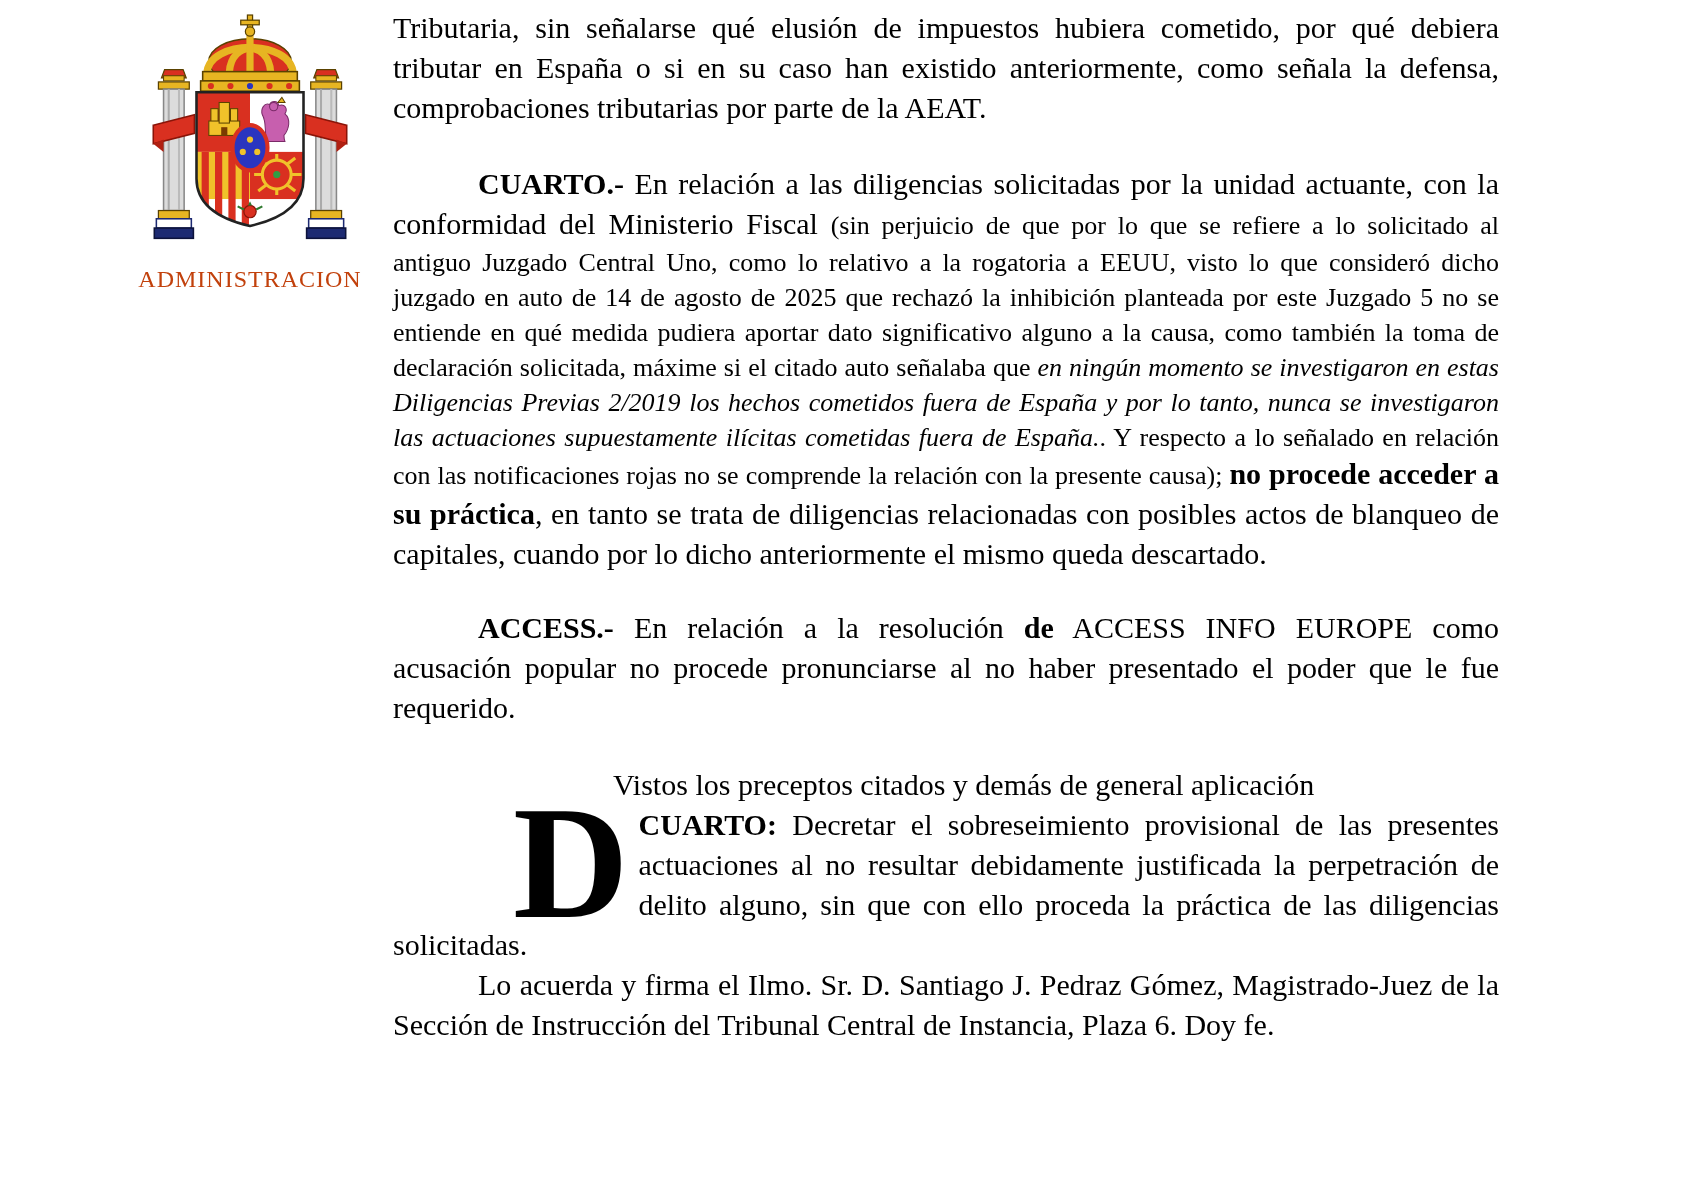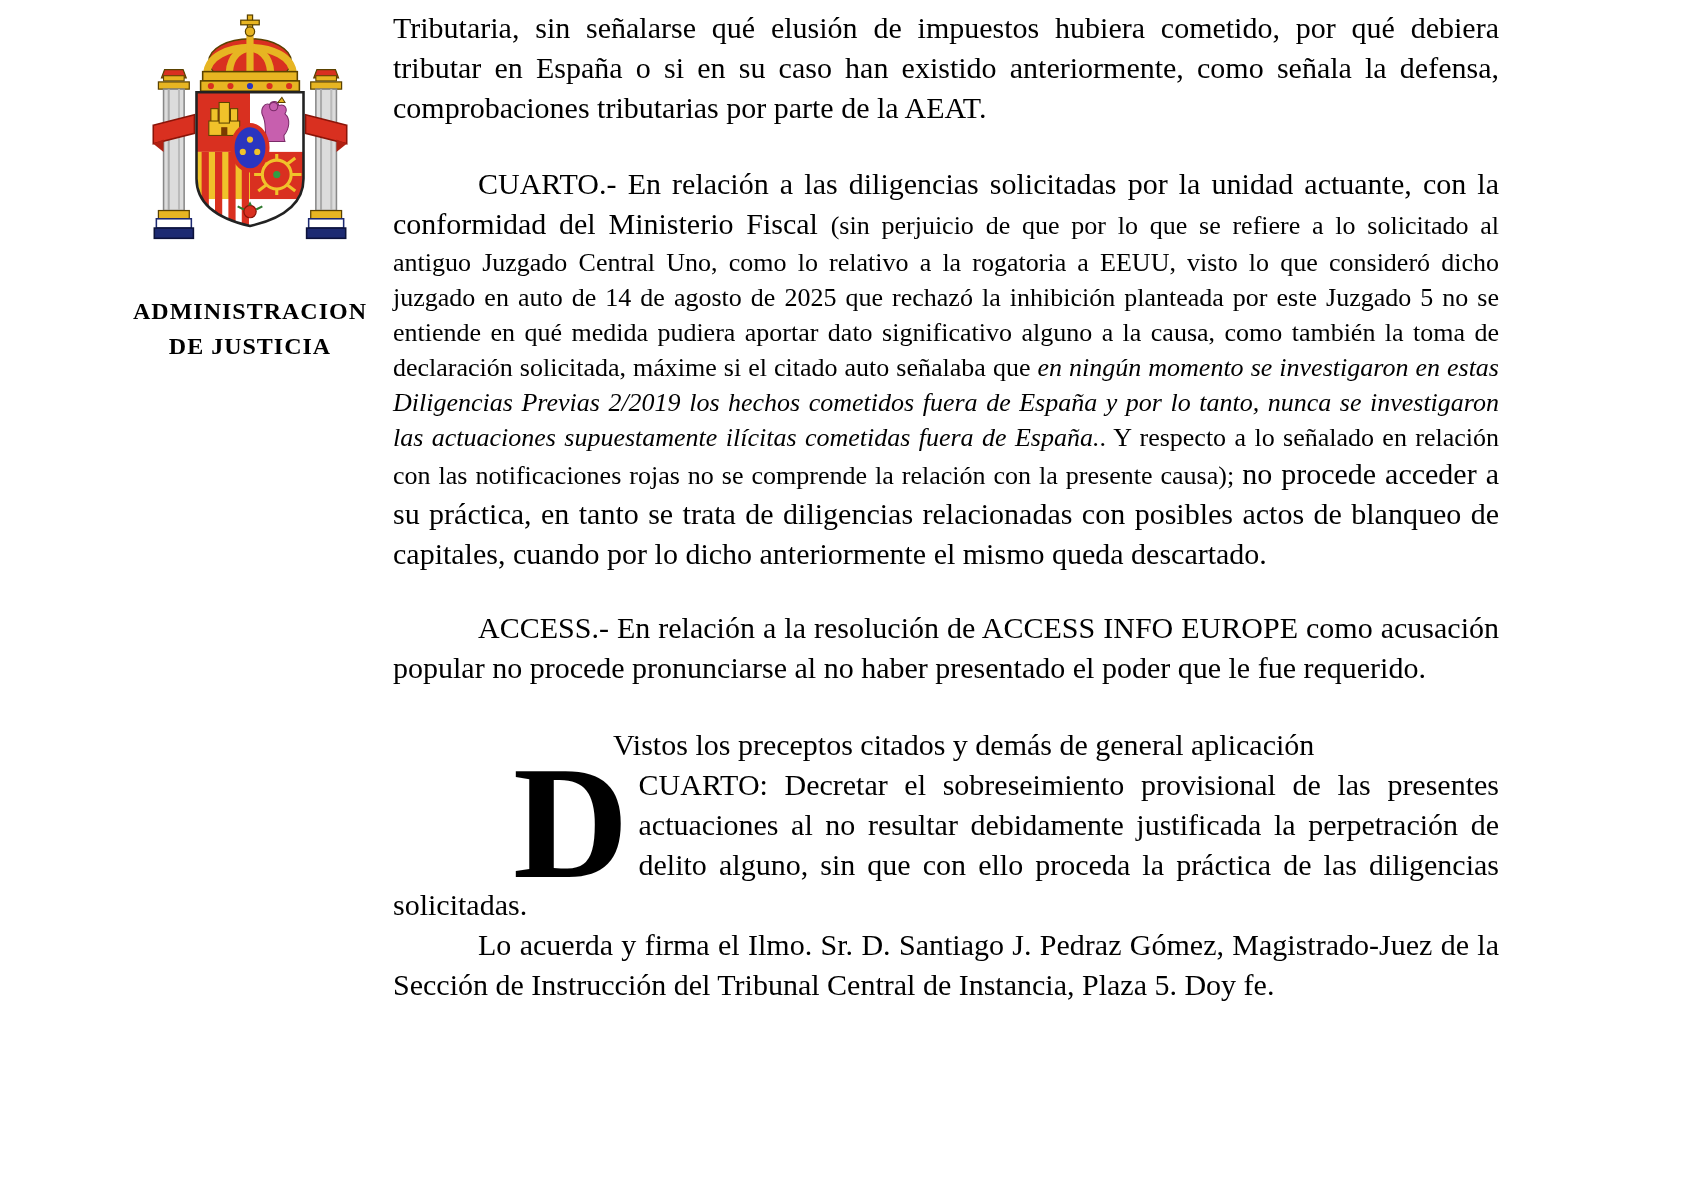--- a/index.html
+++ b/index.html
@@ -11,44 +11,43 @@
     position:relative;
     overflow:hidden;
   }
   
   .sidebar{
     position:absolute;left:124px;top:14px;width:252px;
     text-align:center;
   }
   .emblem{display:block;margin:0 auto;}
   .admin-label{
-    margin-top:32px;
-    font-size:24px;font-weight:bold;
+    font-size:24px;font-weight:normal;
     letter-spacing:1px;
-    color:#000000;
+    color:#c2410c;
     line-height:35px;
   }
   
   .doc-body{
     position:absolute;left:393px;top:8px;width:1106px;
   }
   p.para{
     margin:0;
     font-size:30px;
     line-height:33px;      
     text-align:justify;
     color:#000;
   }
   p.gap{margin-top:36px;}
   p.gap-sm{margin-top:34px;}
   p.gap-lg{margin-top:37px;}
   p.ind{text-indent:85px;}
   p.ind-wide{text-indent:220px;}
   .seg-r{line-height:40px;}
-  .seg-b{line-height:40px;font-weight:normal;}
+  .seg-b{line-height:40px;font-weight:bold;}
   .seg-sm{font-size:26px;line-height:33px;margin-top:24px;}
   .seg-smi{font-size:26px;line-height:33px;font-style:italic;}
   .dropcap{
     float:left;
     font-weight:bold;
     font-size:160px;
     line-height:104px;
     height:112px;
     margin:6px 10px 0 120px;
   }
@@ -161,24 +160,23 @@
       <ellipse cx="100" cy="130" rx="17" ry="22" fill="#2a35c0" stroke="#d93020" stroke-width="4"></ellipse>
       <circle cx="100" cy="122" r="3" fill="#f0c22a"></circle>
       <circle cx="93" cy="134" r="3" fill="#f0c22a"></circle>
       <circle cx="107" cy="134" r="3" fill="#f0c22a"></circle>
     </g>
     <path d="M48,76 H152 V160 Q152,194 100,206 Q48,194 48,160 Z" fill="none" stroke="#222222" stroke-width="2.5"></path>
   </svg>
 
   <div class="admin-label">
     <div>ADMINISTRACION</div>
-    <div>DE JUSTICIA</div>
   </div>
 </div>
 
 <div class="doc-body">
     <p class="para"><span class="seg-r">Tributaria, sin señalarse qué elusión de impuestos hubiera cometido, por qué debiera tributar en España o si en su caso han existido anteriormente, como señala la defensa, comprobaciones tributarias por parte de la AEAT.</span></p>
     <p class="para gap ind"><span class="seg-b">CUARTO.-</span><span class="seg-r"> En relación  a las diligencias solicitadas por la unidad actuante, con la conformidad del Ministerio Fiscal </span><span class="seg-sm">(sin perjuicio de que por lo que se refiere a lo solicitado al antiguo Juzgado Central Uno, como lo relativo a la rogatoria a EEUU, visto lo que consideró dicho juzgado en auto de 14 de agosto de 2025 que rechazó la inhibición planteada por este Juzgado 5 no se entiende en qué medida pudiera aportar dato significativo alguno a la causa, como también la toma de declaración solicitada, máxime si el citado auto señalaba que </span><span class="seg-smi">en ningún momento se investigaron en estas Diligencias Previas 2/2019 los hechos cometidos fuera de España y por lo tanto, nunca se investigaron las actuaciones supuestamente ilícitas cometidas fuera de España.</span><span class="seg-sm">. Y respecto a lo señalado en relación con las notificaciones rojas no se comprende la relación con la presente causa); </span><span class="seg-b">no procede acceder a su práctica</span><span class="seg-r">, en tanto se trata de diligencias relacionadas con posibles actos de blanqueo de capitales, cuando por lo dicho anteriormente el mismo queda descartado.</span></p>
     <p class="para gap-sm ind"><span class="seg-b">ACCESS.-</span><span class="seg-r"> En relación a la resolución </span><span class="seg-b">de</span><span class="seg-r"> ACCESS INFO EUROPE como acusación popular no procede pronunciarse al no haber presentado el poder que le fue requerido.</span></p>
     <p class="para gap-lg ind-wide"><span class="seg-r">Vistos los preceptos citados y demás de general aplicación</span></p>
     <p class="para"><span class="dropcap">D</span><span class="seg-b">CUARTO:</span><span class="seg-r"> Decretar el sobreseimiento provisional de las presentes actuaciones al no resultar debidamente justificada la perpetración de delito alguno, sin que con ello proceda la práctica de las diligencias solicitadas.</span></p>
-    <p class="para  ind"><span class="seg-r">Lo acuerda y firma el Ilmo. Sr. D. Santiago J. Pedraz Gómez, Magistrado-Juez de la Sección de Instrucción del Tribunal Central de Instancia, Plaza 5. Doy fe.</span></p>
+    <p class="para  ind"><span class="seg-r">Lo acuerda y firma el Ilmo. Sr. D. Santiago J. Pedraz Gómez, Magistrado-Juez de la Sección de Instrucción del Tribunal Central de Instancia, Plaza 6. Doy fe.</span></p>
   </div>
 
 </body></html>

